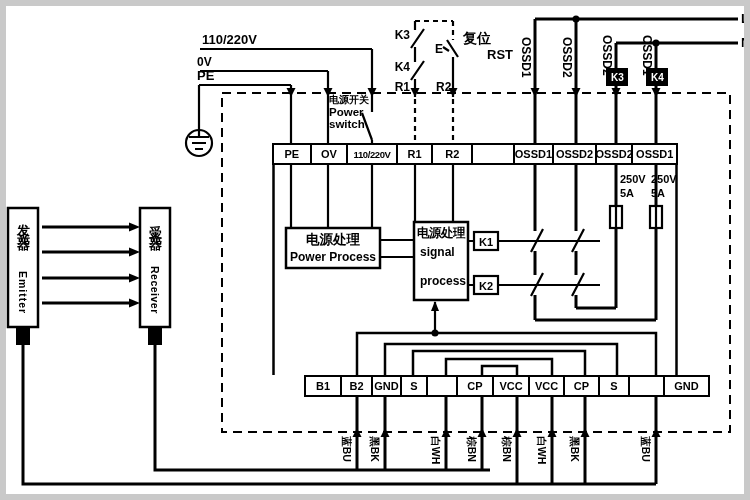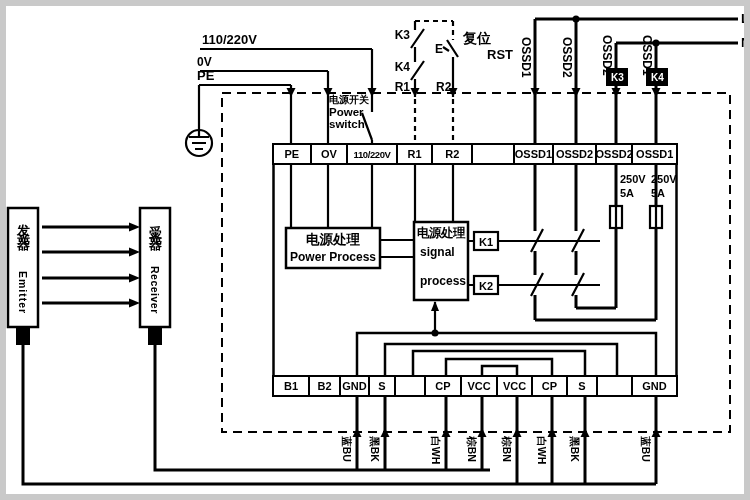--- a/index.html
+++ b/index.html
@@ -4,21 +4,21 @@
 <style>
   html,body{margin:0;padding:0;background:#e8e8e8;}
   .canvas{position:relative;width:750px;height:500px;background:#ffffff;overflow:hidden;
           font-family:"Liberation Sans", sans-serif;color:#000;}
   .frame{position:absolute;inset:0;border:6px solid #c9c9c9;box-sizing:border-box;z-index:30;pointer-events:none;}
   svg.wires{position:absolute;left:0;top:0;z-index:1;}
   .lbl{position:absolute;z-index:5;font-weight:bold;white-space:nowrap;line-height:1;}
   .rot{transform:rotate(90deg);text-align:left;}
   .strip{position:absolute;left:272px;width:406px;height:22px;border:2.5px solid #000;
          box-sizing:border-box;display:flex;background:#fff;z-index:6;}
-  .tstrip{top:143px;} .bstrip{top:375px;}
+  .tstrip{top:143px;} .bstrip{top:375px;margin-left:32px;}
   .cell{border-right:2px solid #000;box-sizing:border-box;display:flex;align-items:center;
         justify-content:center;font-size:11px;font-weight:bold;overflow:hidden;}
   .cell:last-child{border-right:none;}
   .tight{font-size:9.5px;letter-spacing:-0.4px;}
   .vwrap{position:absolute;display:flex;justify-content:center;z-index:5;}
   .vtext{writing-mode:vertical-rl;font-weight:bold;}
 </style>
 </head>
 <body>
 

